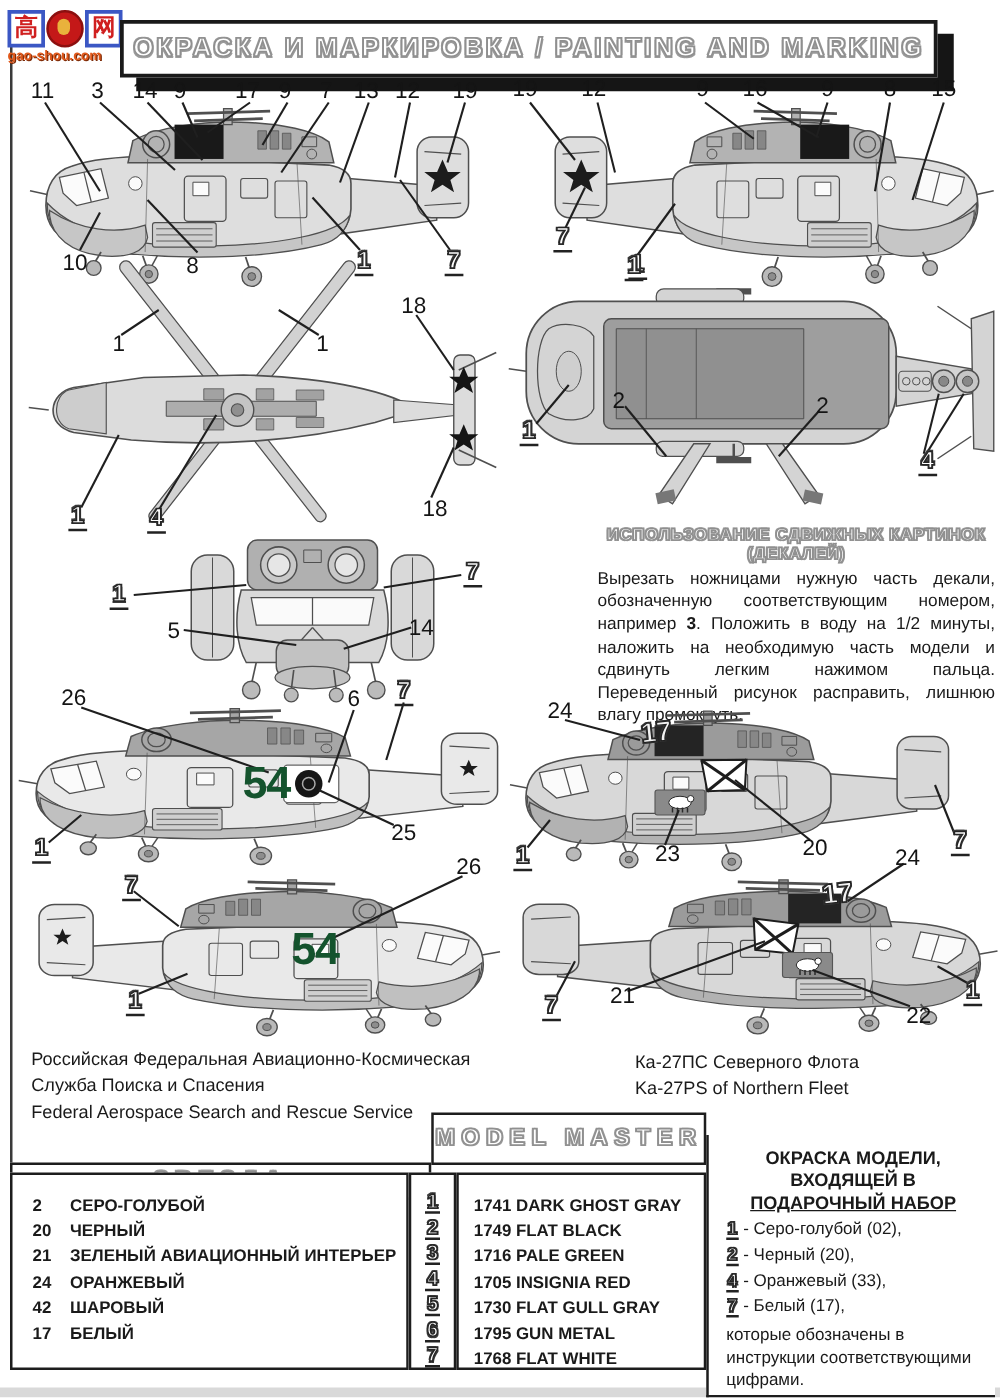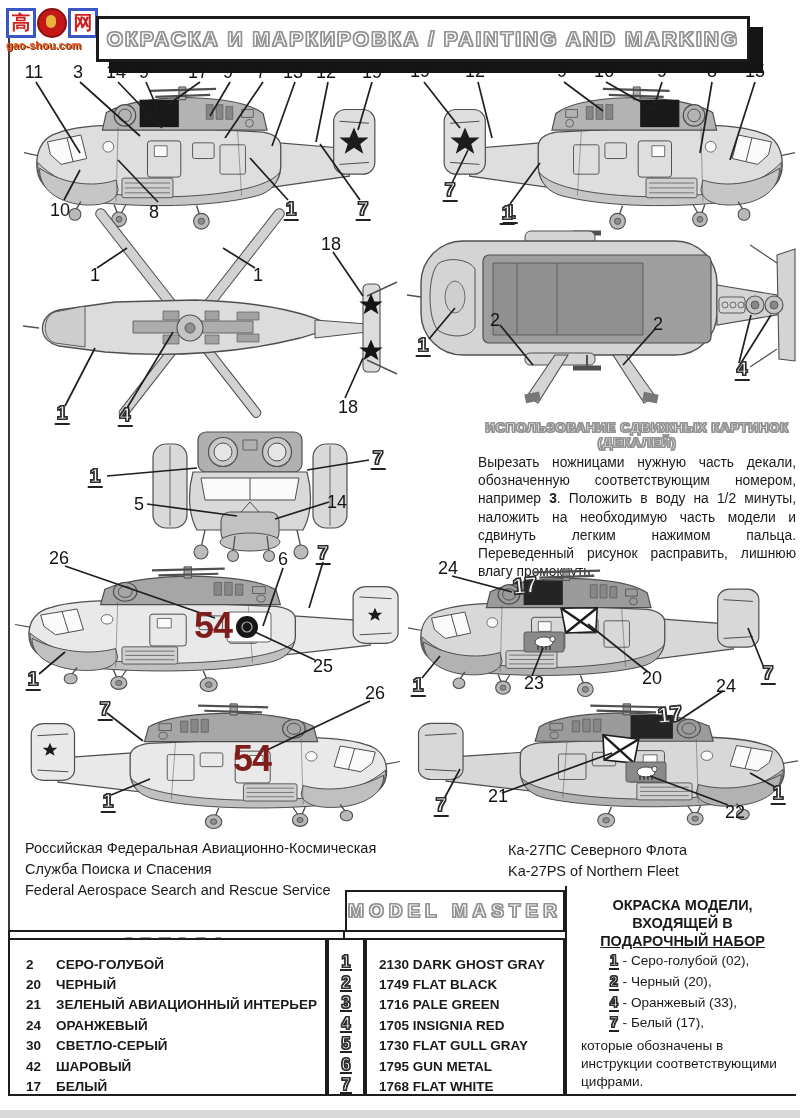--- a/index.html
+++ b/index.html
@@ -29,21 +29,21 @@
   
   .fig{position:absolute;}
   .fig svg{position:absolute;left:0;top:0;width:100%;height:100%;overflow:visible;}
   .callout{position:absolute;transform:translate(-50%,-50%);font-size:18px;color:#141414;
            line-height:1;white-space:nowrap;}
   .callout.decal,.decal-sm{font-weight:bold;color:#fff;
       -webkit-text-stroke:1.1px #242424;
       text-shadow:-1px -1px 0 #3a3a3a,1px -1px 0 #3a3a3a,-1px 1px 0 #3a3a3a,1px 1px 0 #3a3a3a;
       border-bottom:2.5px solid #222;padding:0 2px 1px 2px;font-size:19px;}
   .hull54{position:absolute;transform:translate(-50%,-50%);font-weight:800;font-size:36px;
-          letter-spacing:-1px;color:#7f1d1d;}
+          letter-spacing:-1px;color:#14532d;}
   .hull17{position:absolute;transform:translate(-50%,-50%) rotate(-6deg);font-weight:bold;font-size:22px;
           color:#f2f2f2;-webkit-text-stroke:1px #222;
           text-shadow:-1px -1px 0 #333,1px -1px 0 #333,-1px 1px 0 #333,1px 1px 0 #333;}
   line,path,rect,circle,ellipse,polygon{vector-effect:non-scaling-stroke;}
   .leaders line{stroke:#1f1f1f;stroke-width:1.7;}
   
   .instr{position:absolute;left:478px;top:420px;width:318px;}
   .instr .t{display:block;text-align:center;font-size:13.5px;letter-spacing:.5px;}
   .instr .body{margin-top:4px;font-size:13.8px;line-height:1.32;text-align:justify;}
   
@@ -52,27 +52,27 @@
   .tbox{position:absolute;background:#fff;border:2.5px solid #1d1d1d;box-sizing:border-box;}
   .thead{display:flex;align-items:center;justify-content:center;}
   .thead .outline-txt{font-size:19px;letter-spacing:5px;}
   .paint-list{padding-top:14px;}
   .zv-row{display:flex;font-weight:bold;font-size:13.5px;height:20.4px;align-items:center;}
   .zv-num{width:30px;text-align:left;padding-left:16px;}
   .numcol{display:flex;flex-direction:column;align-items:center;padding-top:16px;}
   .numcol .decal-sm{font-size:16px;height:12px;line-height:12px;margin-bottom:5.5px;border-bottom-width:2px;}
   .mm-row{font-weight:bold;font-size:13.5px;height:20.4px;display:flex;align-items:center;padding-left:12px;}
   
-  .gift{position:absolute;left:565px;top:886px;width:231px;height:210px;box-sizing:border-box;
+  .gift{position:absolute;left:565px;top:908px;width:231px;height:210px;box-sizing:border-box;
         border-left:2.5px solid #1d1d1d;border-bottom:2.5px solid #1d1d1d;background:#fff;
         padding:10px 12px 16px 14px;}
   .gift .gt{display:block;text-align:center;font-weight:bold;font-size:14.5px;line-height:1.25;}
   .gift .gt.u{text-decoration:underline;}
   .gift .gbody{font-size:13.6px;line-height:1.3;margin-top:4px;}
-  .gift .gitem{font-size:13.6px;line-height:1.45;margin-left:28px;}
+  .gift .gitem{font-size:13.6px;line-height:1.45;}
   .gift .decal-sm{font-size:14px;border-bottom-width:2px;padding:0 1px;}
 </style>
 </head>
 <body>
 
 <svg width="0" height="0" style="position:absolute" aria-hidden="true">
 <defs>
 <g id="star">
         <polygon points="0,-16 4.8,-5 16.2,-5 7,2.2 10.3,13 0,6.4 -10.3,13 -7,2.2 -16.2,-5 -4.8,-5"></polygon>
       </g>
@@ -464,24 +464,20 @@
     </div>
   <div class="zv-row">
       <span class="zv-num">21</span>
       <span>ЗЕЛЕНЫЙ АВИАЦИОННЫЙ ИНТЕРЬЕР</span>
     </div>
   <div class="zv-row">
       <span class="zv-num">24</span>
       <span>ОРАНЖЕВЫЙ</span>
     </div>
   <div class="zv-row">
-      <span class="zv-num">30</span>
-      <span>СВЕТЛО-СЕРЫЙ</span>
-    </div>
-  <div class="zv-row">
       <span class="zv-num">42</span>
       <span>ШАРОВЫЙ</span>
     </div>
   <div class="zv-row">
       <span class="zv-num">17</span>
       <span>БЕЛЫЙ</span>
     </div>
 </div>
 
 <div class="tbox numcol" style="left:327px;top:938px;width:38px;height:158px">
@@ -489,21 +485,21 @@
   <span class="decal-sm">2</span>
   <span class="decal-sm">3</span>
   <span class="decal-sm">4</span>
   <span class="decal-sm">5</span>
   <span class="decal-sm">6</span>
   <span class="decal-sm">7</span>
 </div>
 
 <div class="tbox paint-list" style="left:365px;top:938px;width:200px;height:158px">
   <div class="mm-row">
-      <span>2130 DARK GHOST GRAY</span>
+      <span>1741 DARK GHOST GRAY</span>
     </div>
   <div class="mm-row">
       <span>1749 FLAT BLACK</span>
     </div>
   <div class="mm-row">
       <span>1716 PALE GREEN</span>
     </div>
   <div class="mm-row">
       <span>1705 INSIGNIA RED</span>
     </div>

